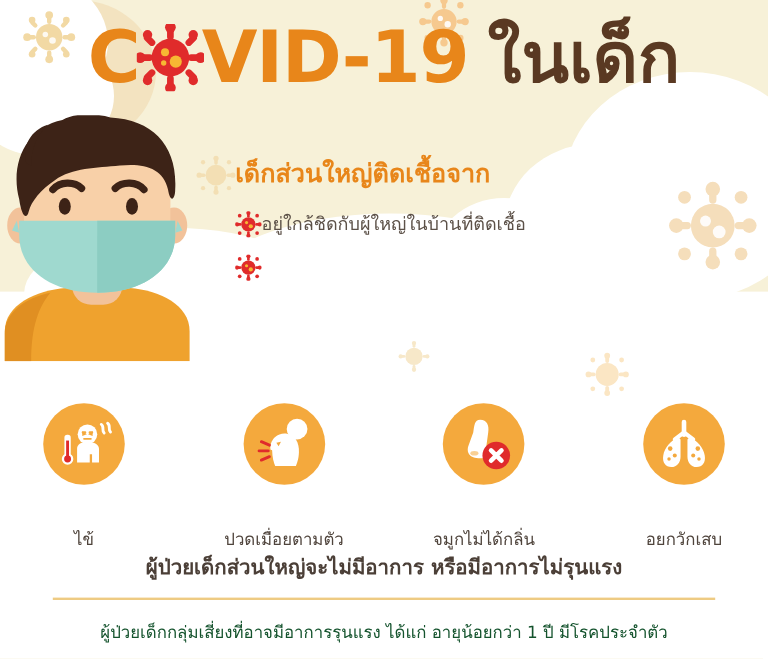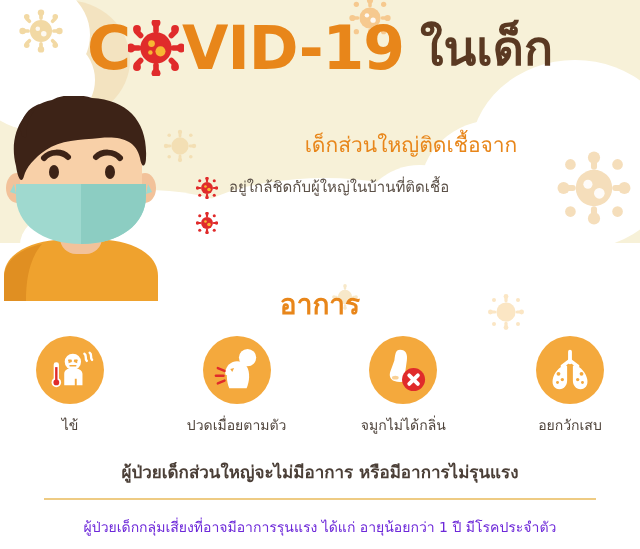--- a/index.html
+++ b/index.html
@@ -59,74 +59,75 @@
   .title-row {
     display: flex; align-items: center; justify-content: center;
     gap: 2px; line-height: 1;
   }
   .t-c, .t-vid {
     font-size: 60px; font-weight: bold; color: #e8861a;
     letter-spacing: -1px;
   }
   .t-virus { display: inline-block; width: 56px; height: 56px; margin: 0 -4px; }
   .t-thai {
-    font-size: 48px; font-weight: bold; color: #5a3922;
+    font-size: 58px; font-weight: bold; color: #5a3922;
     margin-left: 14px; line-height: 1;
   }
 
   
   .child {
     position: absolute; left: 0; top: 96px;
     width: 162px; height: 205px; z-index: 6;
   }
 
   
   .infect-block {
     position: absolute; left: 196px; top: 128px; z-index: 7;
     width: 430px;
   }
   .infect-heading {
-    font-size: 21px; font-weight: normal; color: #e8861a; margin-bottom: 14px; text-align: center;
+    font-size: 21px; font-weight: bold; color: #e8861a; margin-bottom: 14px;
   }
   .bullet-row {
-    display: flex; align-items: flex-end; gap: 11px; margin-bottom: 13px;
+    display: flex; align-items: center; margin-bottom: 13px;
   }
   .bullet-virus { width: 22px; height: 22px; flex: none; }
   .bullet-text { font-size: 15px; color: #5c5148; }
 
   
   .symptoms-title {
     position: absolute; left: 0; right: 0; top: 282px; text-align: center;
     font-size: 28px; font-weight: bold; color: #e8861a; z-index: 7;
   }
   .icon-row {
     position: absolute; left: 8px; right: 8px; top: 336px;
     display: flex; justify-content: space-between; z-index: 7;
   }
   .icon-cell {
     display: flex; flex-direction: column; align-items: center;
     width: 124px;
+    gap: 24px;
   }
   .icon-circle {
     width: 68px; height: 68px; border-radius: 50%;
     background: #f4a93d; display: flex; align-items: center;
     justify-content: center;
   }
   .icon-label {
     margin-top: 10px; font-size: 14px; color: #4f443c; white-space: nowrap;
   }
 
   
   .note-main {
     position: absolute; left: 0; right: 0; top: 458px; text-align: center;
     font-size: 17px; font-weight: bold; color: #4b3f37; z-index: 7;
   }
   .note-sub {
     position: absolute; left: 26px; right: 26px; top: 516px; text-align: center;
-    font-size: 14px; color: #6d28d9; z-index: 7;
+    font-size: 14px; color: #14532d; z-index: 7;
   }
 </style>
 </head>
 <body>
 
 <div id="infographic">
 
   <div class="bg-layer">
     <div class="white-base"></div>
     <div class="white-base-bump"></div>
@@ -372,21 +373,20 @@
             <circle cx="83" cy="83" r="7"></circle>
         </g>
         <g fill="#f7b733">
             <circle cx="43" cy="43" r="6"></circle>
             <circle cx="59" cy="57" r="8"></circle>
           </g>
       </svg>
     </div>
   </div>
 
-  <div class="symptoms-title">อาการ</div>
 
   <div class="icon-row">
 
     <div class="icon-cell">
       <div class="icon-circle">
         <svg width="48" height="48" viewBox="0 0 100 100">
           <g fill="#ffffff">
             <circle cx="56" cy="33" r="17"></circle>
             <path d="M38 58 C38 50 46 46 56 46 C66 46 76 50 76 58 L76 82 L64 82 L64 68 L60 68 L60 82 L38 82 Z"></path>
           </g>

